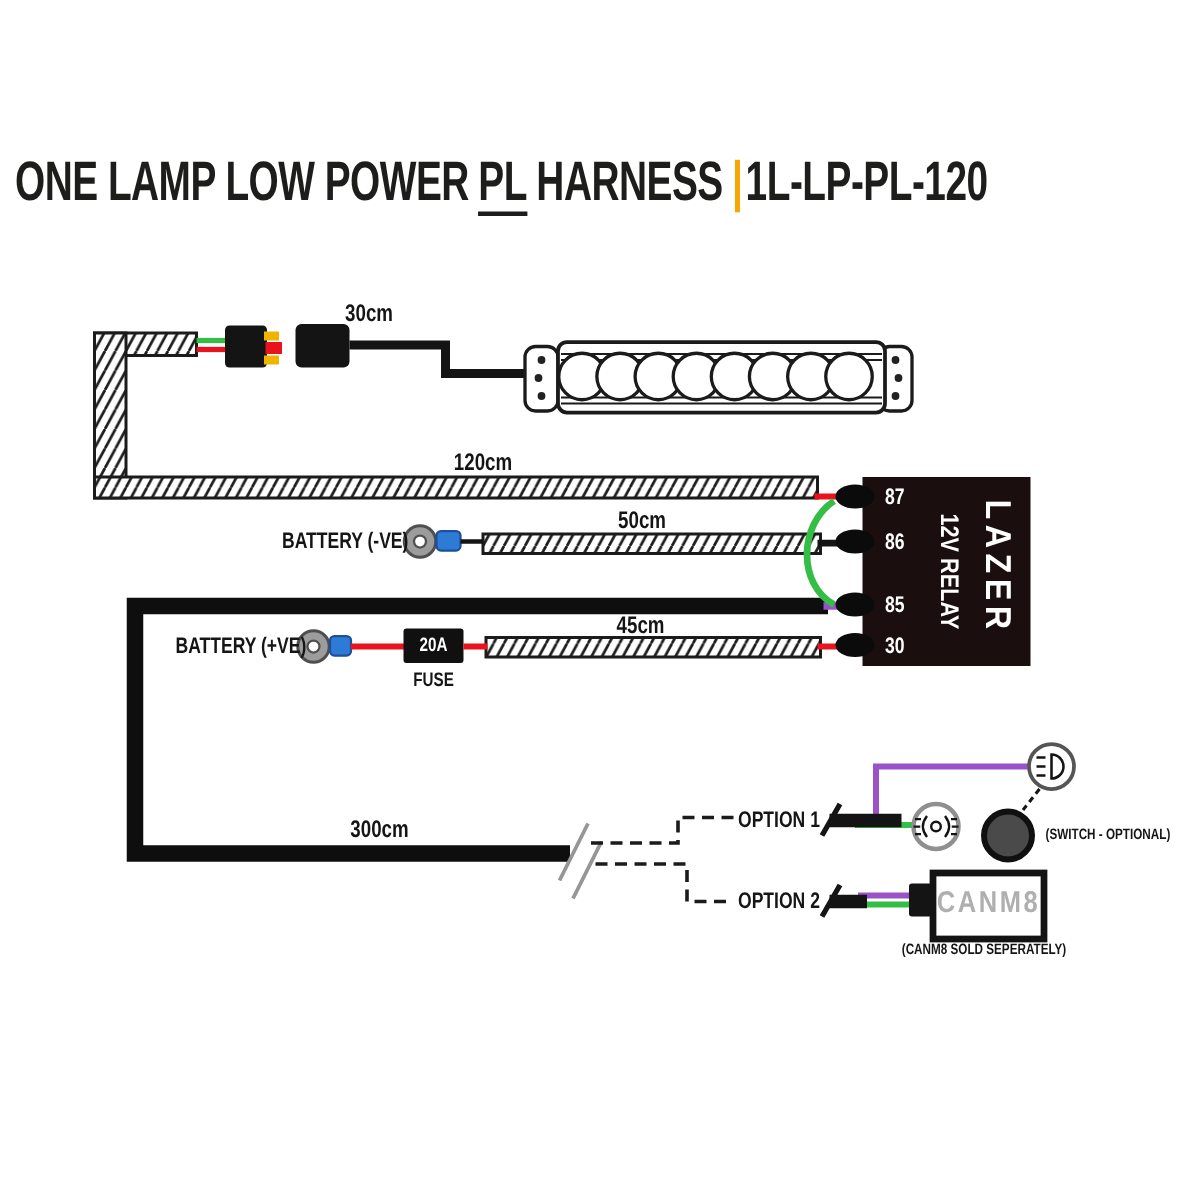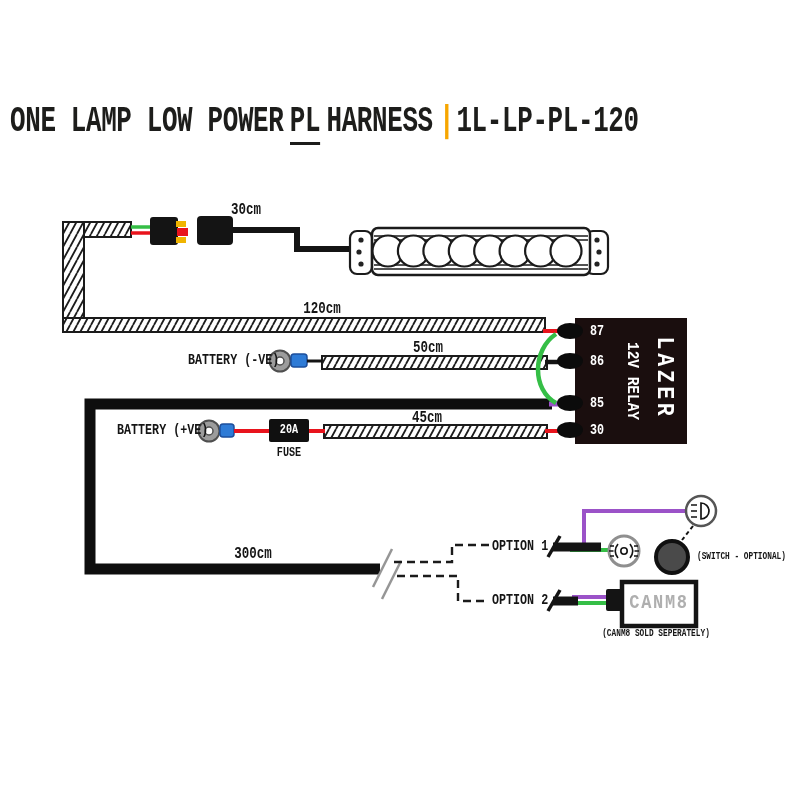--- a/index.html
+++ b/index.html
@@ -1,17 +1,17 @@
 <!DOCTYPE html>
 <html><head>
 <meta charset="utf-8">
 <style>
   html,body { margin:0; padding:0; background:#ffffff; }
   .canvas { position:relative; width:800px; height:800px; background:#ffffff; overflow:hidden;
-            font-family:Liberation Mono, monospace; }
+            font-family:Liberation Sans, sans-serif; }
   svg.diagram { position:absolute; left:0; top:0; z-index:1; }
 
   .title { position:absolute; left:10px; top:100px; font-size:37px; font-weight:bold;
            color:#1d1d1b; white-space:nowrap; transform:scaleX(0.70); transform-origin:left top;
            z-index:2; letter-spacing:-0.5px; }
   .title .gap { margin-right:9px; }
   .title .pl { border-bottom:3px solid #1d1d1b; }
   .title .sep { color:#F7A600; margin:0 3px 0 0; }
 
   .lbl { position:absolute; font-weight:bold; color:#151515; white-space:nowrap; z-index:3;

